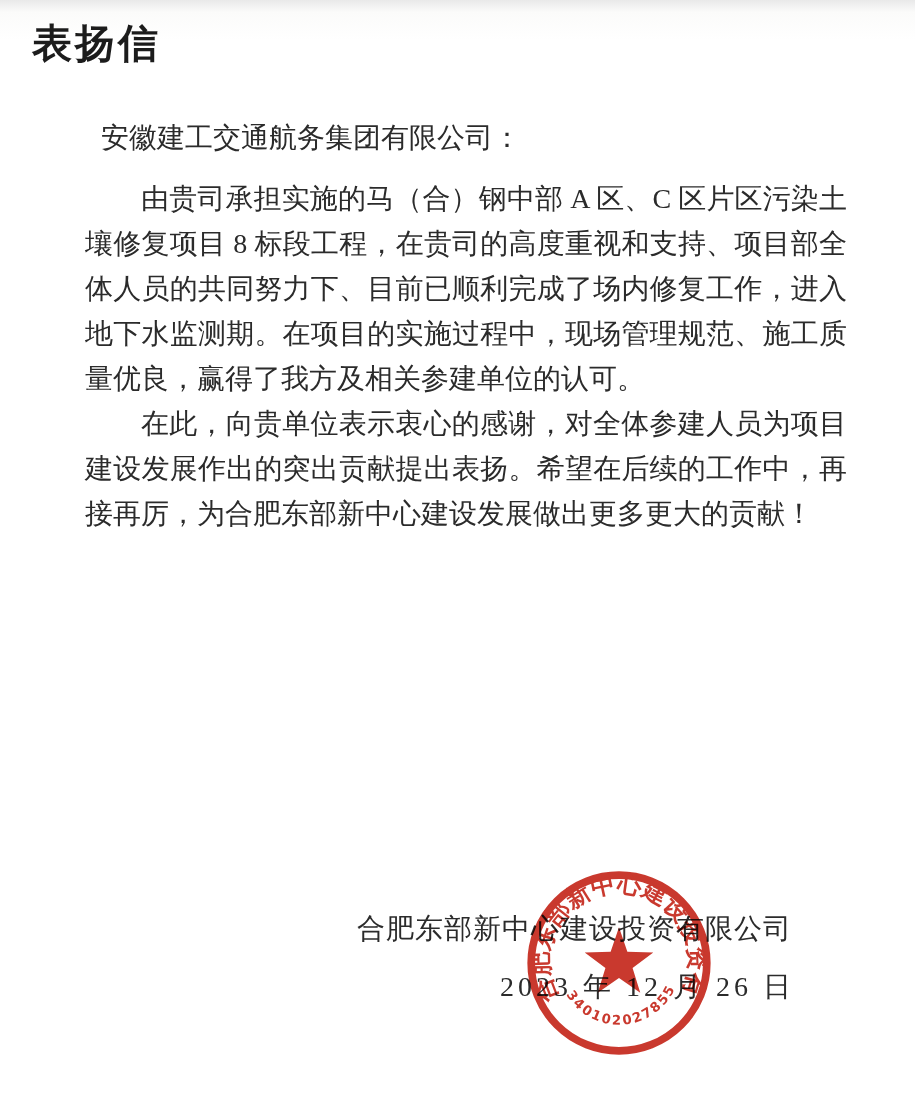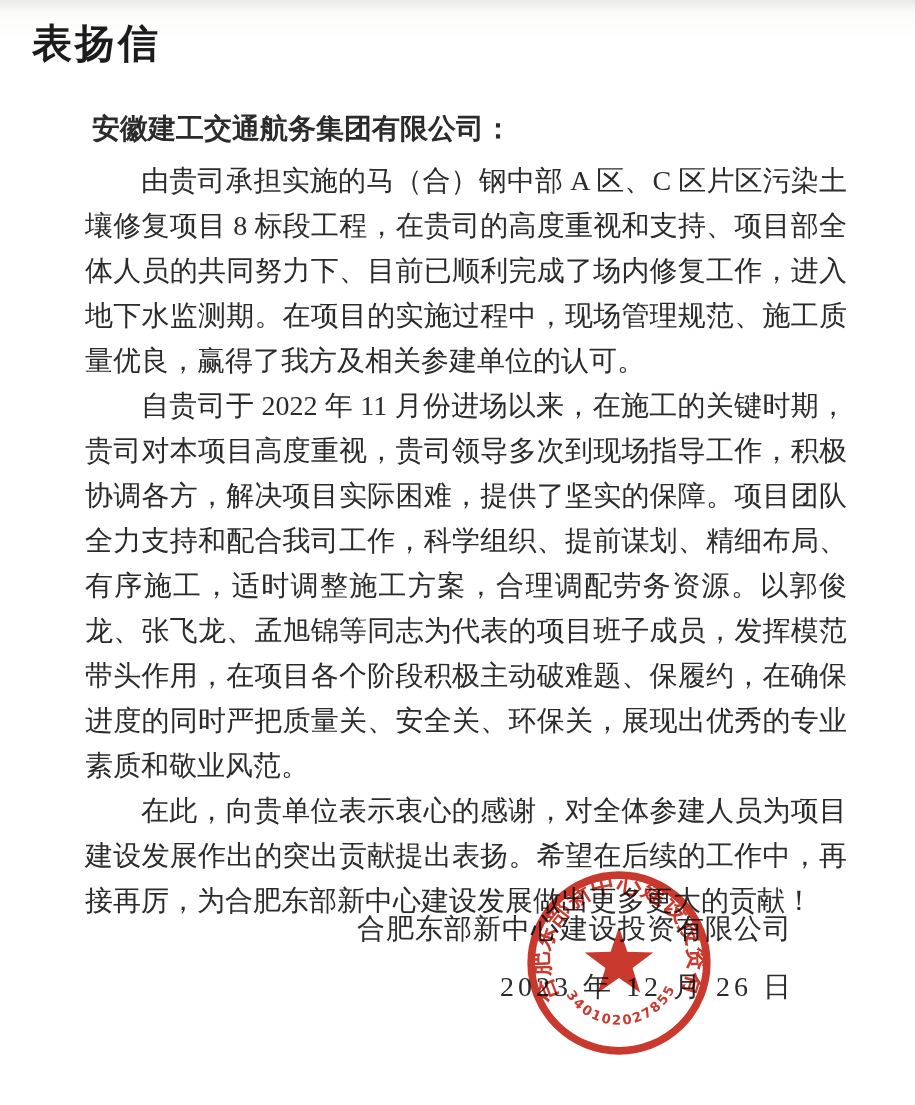--- a/index.html
+++ b/index.html
@@ -34,22 +34,21 @@
     top: 99px;
     left: 85px;
     right: 68px;
     font-size: 28px;
     line-height: 45px;
     text-align: justify;
     color: #2b2b2b;
     text-justify: inter-ideograph;
   }
   .salutation {
-    margin: 7px;
-    font-weight: bold;
+    margin: 16px;
   }
   .letter-body p.para {
     margin: 0;
     text-indent: 2em;
   }
   .sign-company {
     position: absolute;
     top: 910px;
     left: 357px;
     font-size: 28px;
@@ -80,21 +79,20 @@
 </head>
 <body>
 
 <div class="page">
 
   <div class="doc-title">表扬信</div>
 
   <div class="letter-body">
     <p class="salutation">安徽建工交通航务集团有限公司：</p>
     <p class="para">由贵司承担实施的马（合）钢中部 A 区、C 区片区污染土壤修复项目 8 标段工程，在贵司的高度重视和支持、项目部全体人员的共同努力下、目前已顺利完成了场内修复工作，进入地下水监测期。在项目的实施过程中，现场管理规范、施工质量优良，赢得了我方及相关参建单位的认可。</p>
-    <p class="para">自贵司于 2022 年 11 月份进场以来，在施工的关键时期，贵司对本项目高度重视，贵司领导多次到现场指导工作，积极协调各方，解决项目实际困难，提供了坚实的保障。项目团队全力支持和配合我司工作，科学组织、提前谋划、精细布局、有序施工，适时调整施工方案，合理调配劳务资源。以郭俊龙、张飞龙、孟旭锦等同志为代表的项目班子成员，发挥模范带头作用，在项目各个阶段积极主动破难题、保履约，在确保进度的同时严把质量关、安全关、环保关，展现出优秀的专业素质和敬业风范。</p>
     <p class="para">在此，向贵单位表示衷心的感谢，对全体参建人员为项目建设发展作出的突出贡献提出表扬。希望在后续的工作中，再接再厉，为合肥东部新中心建设发展做出更多更大的贡献！</p>
   </div>
 
   <div class="sign-company">合肥东部新中心建设投资有限公司</div>
 
   <div class="sign-date">2023 年 12 月 26 日</div>
 
   <div class="seal">
     <svg viewBox="0 0 190 190" xmlns="http://www.w3.org/2000/svg">
 

